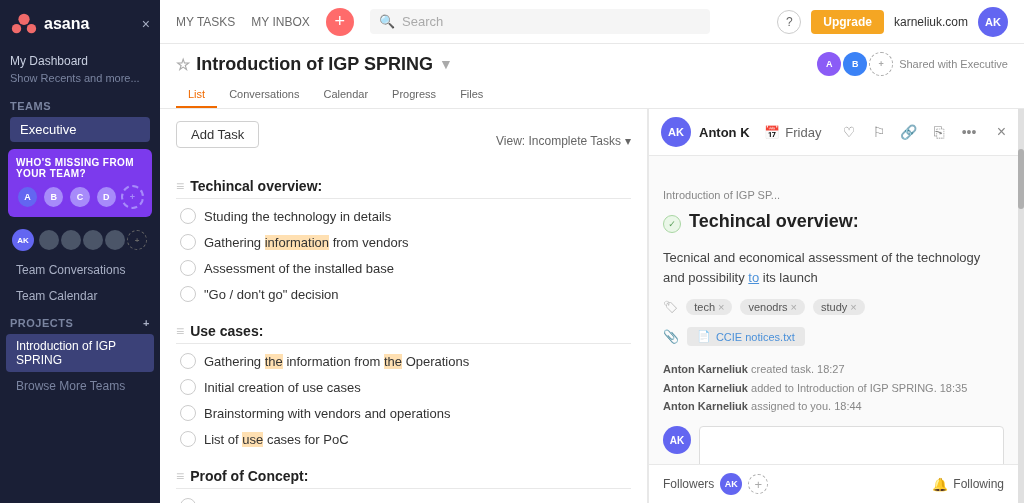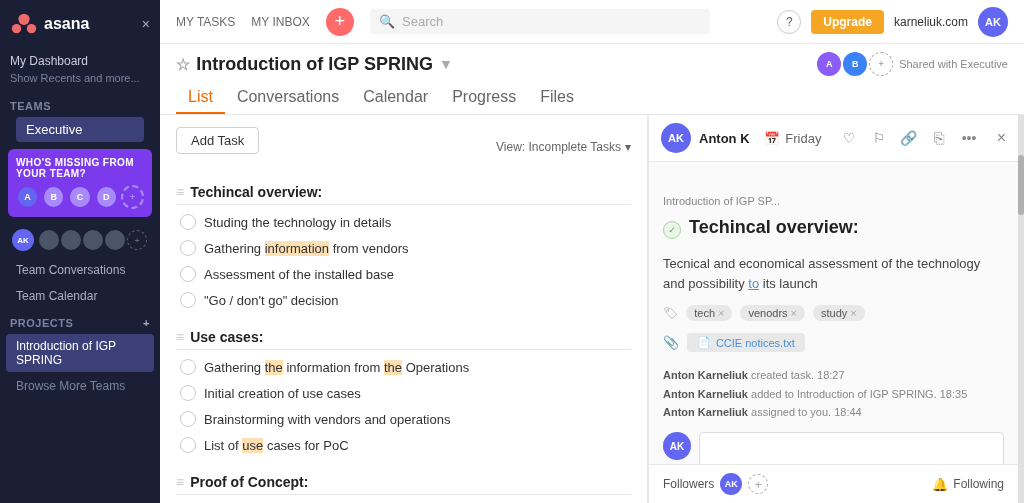--- a/index.html
+++ b/index.html
@@ -56,21 +56,21 @@
       text-transform: uppercase;
       letter-spacing: 0.5px;
       font-weight: 600;
     }
     .sidebar-team-item {
       padding: 5px 10px;
       font-size: 13px;
       color: #c8cfe0;
       cursor: pointer;
       border-radius: 4px;
-      margin: 1px 16px;
+      margin: 1px 10px;
     }
     .sidebar-team-item.active {
       background: #3b4178;
       color: #ffffff;
     }
     .team-card {
       margin: 6px 8px;
       background: #7c3aed;
       border-radius: 6px;
       padding: 8px;
@@ -305,21 +305,21 @@
       color: #aaa;
       font-size: 16px;
     }
     .project-tabs {
       display: flex;
       gap: 0;
       align-items: center;
     }
     .project-tab {
       padding: 6px 12px;
-      font-size: 16px;
+      font-size: 11px;
       color: #666;
       cursor: pointer;
       border-bottom: 2px solid transparent;
     }
     .project-tab.active {
       color: #f06a00;
       border-bottom: 2px solid #f06a00;
       font-weight: 500;
     }
     .project-shared {

